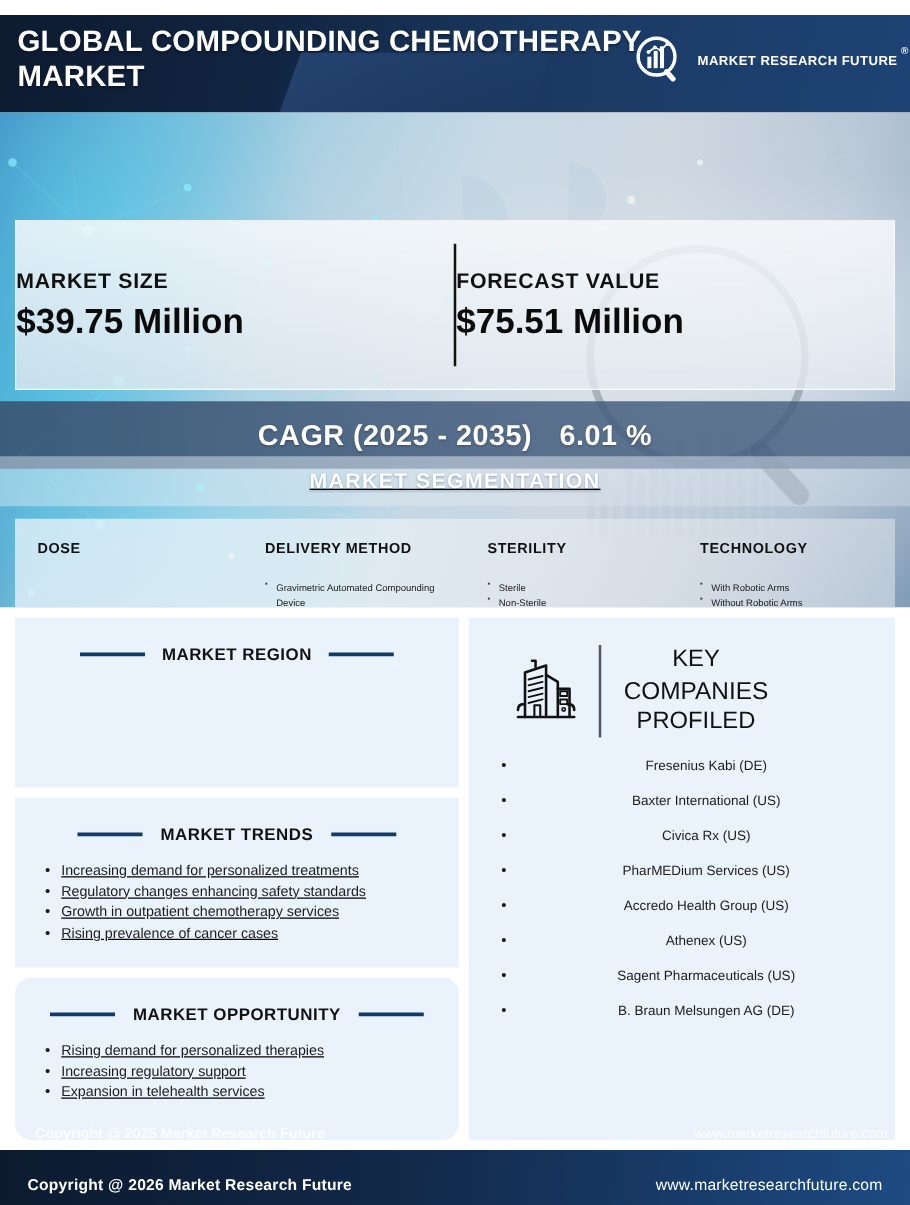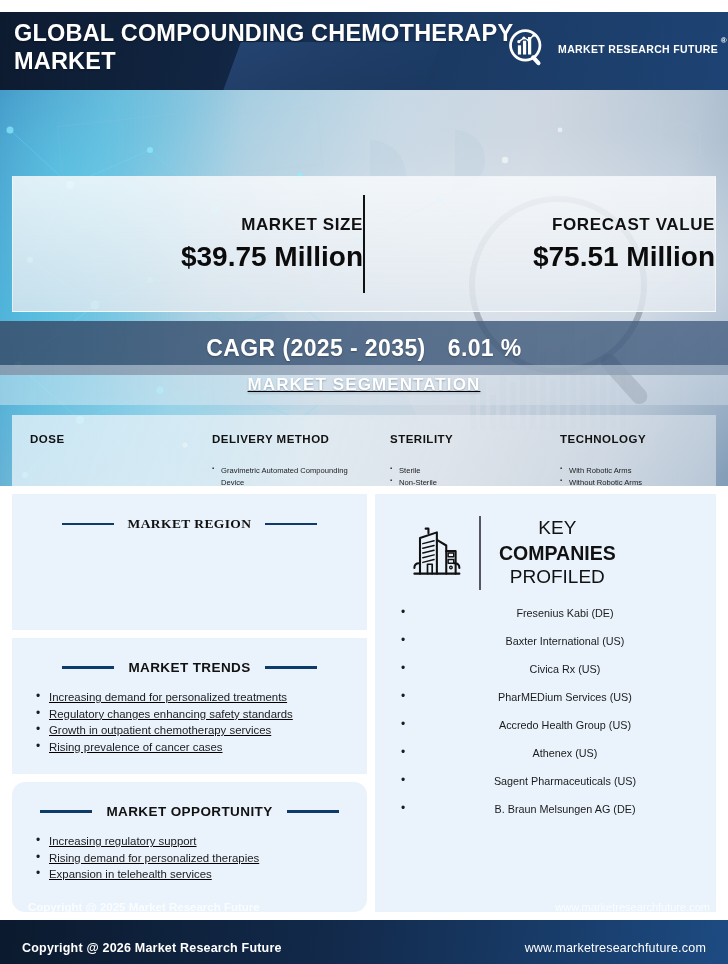--- a/index.html
+++ b/index.html
@@ -58,21 +58,21 @@
   .mag { position:absolute; right:40px; top:90px; width:240px; height:240px; opacity:.5; }
 
   
   .value-panel{
     position:absolute; left:12px; top:86px; width:704px; height:136px;
     background:linear-gradient(180deg,rgba(248,250,252,.85),rgba(228,234,240,.78));
     border:1px solid rgba(255,255,255,.5);
     z-index:5;
   }
   .vp-inner{ display:flex; height:100%; align-items:center; }
-  .vp-col{ flex:1; text-align:right; }
+  .vp-col{ flex:1; text-align:left; }
   .vp-label{ font-size:17px; font-weight:bold; color:#111; letter-spacing:.6px; margin-bottom:6px; }
   .vp-value{ font-size:28px; font-weight:bold; color:#0b0b0b; letter-spacing:0; }
   .vp-divider{ width:2px; height:98px; background:#111; }
 
   
   .cagr-band{
     position:absolute; left:0; top:231px; width:728px; height:54px;
     background:linear-gradient(90deg,rgba(57,80,110,.88),rgba(62,88,121,.84),rgba(70,96,129,.8));
     display:flex; align-items:center; justify-content:center; z-index:5;
   }
@@ -99,40 +99,40 @@
   .seg-col:nth-child(3){ flex:0 0 170px; }
   .seg-head{ font-size:11.5px; font-weight:bold; color:#111; letter-spacing:.5px; margin-bottom:20px; }
   .seg-list{ list-style:none; }
   .seg-list li{ font-size:7.6px; color:#1a1a1a; line-height:1.62; position:relative; padding-left:9px; }
   .seg-list li::before{ content:"\25AA"; position:absolute; left:0; top:-1px; font-size:6px; color:#333; }
 
   
   .lower{ position:absolute; left:0; top:474px; width:728px; height:434px; background:#ffffff; }
 
   .card{ position:absolute; background:#eaf3fc; }
-  .card-region{ left:12px; top:8px; width:355px; height:136px;font-family:Liberation Serif, serif; }
+  .card-region{ left:12px; top:8px; width:355px; height:136px; }
   .card-trends{ left:12px; top:152px; width:355px; height:136px; }
   .card-opp{   left:12px; top:296px; width:355px; height:130px;border-radius:13px; }
   .card-companies{ left:375px; top:8px; width:341px; height:418px;text-align:center; }
 
   .card-title-row{ display:flex; align-items:center; justify-content:center; gap:14px; margin-top:22px; }
   .rule{ width:52px; height:2.5px; background:#0f3b6b; }
   .card-title{ font-size:13.5px; font-weight:bold; color:#111; letter-spacing:.4px; }
 
   .bullets{ list-style:none; margin:14px 0 0 24px;text-decoration:underline; }
   .bullets li{ font-size:11.4px; color:#1b1b1b; line-height:1.46; position:relative; padding-left:13px; }
   .bullets li::before{ content:"\2022"; position:absolute; left:0; top:-1px; color:#1b1b1b; font-size:12px; }
 
   
   .comp-head{ display:flex; align-items:center; gap:0; padding:22px 0 0 30px; }
   .comp-icon{ width:60px; height:60px; flex:0 0 60px; }
   .comp-divider{ width:2px; height:74px; background:#556; margin:0 18px 0 14px; }
   .comp-title{ line-height:1.28; }
   .comp-title div{ font-size:19px; color:#111; }
-  .comp-title div.bold{ font-weight:bold; font-size:19.5px; }
+  .comp-title div.bold{ font-weight:normal; font-size:19.5px; }
   .comp-list{ list-style:none; margin:18px 0 0 26px; }
   .comp-list li{ font-size:10.8px; color:#1b1b1b; line-height:1.1; padding:0 0 16.2px 13px; position:relative; }
   .comp-list li::before{ content:"\2022"; position:absolute; left:0; top:-2px; font-size:12px; color:#1b1b1b; }
 
   
   .wm{ position:absolute; top:415px; font-size:11.5px; font-weight:bold; color:#ffffff; opacity:.82; white-space:nowrap; }
   .wm-left{ left:28px; }
   .wm-right{ right:18px; font-weight:normal; font-size:11px; }
 
   
@@ -332,22 +332,22 @@
       </ul>
     </div>
 
     <div class="card card-opp">
       <div class="card-title-row">
         <span class="rule"></span>
         <span class="card-title">MARKET OPPORTUNITY</span>
         <span class="rule"></span>
       </div>
       <ul class="bullets">
+        <li>Rising demand for personalized therapies</li>
         <li>Increasing regulatory support</li>
-        <li>Rising demand for personalized therapies</li>
         <li>Expansion in telehealth services</li>
       </ul>
     </div>
 
     <div class="card card-companies">
       <div class="comp-head">
         <div class="comp-icon">
           <svg viewBox="0 0 64 64" width="60" height="60" fill="none" stroke="#111" stroke-width="2.2" stroke-linejoin="round" stroke-linecap="round">
             <path d="M16 54 V16 L34 10 V54"></path>
             <path d="M34 18 L44 24 V54"></path>

